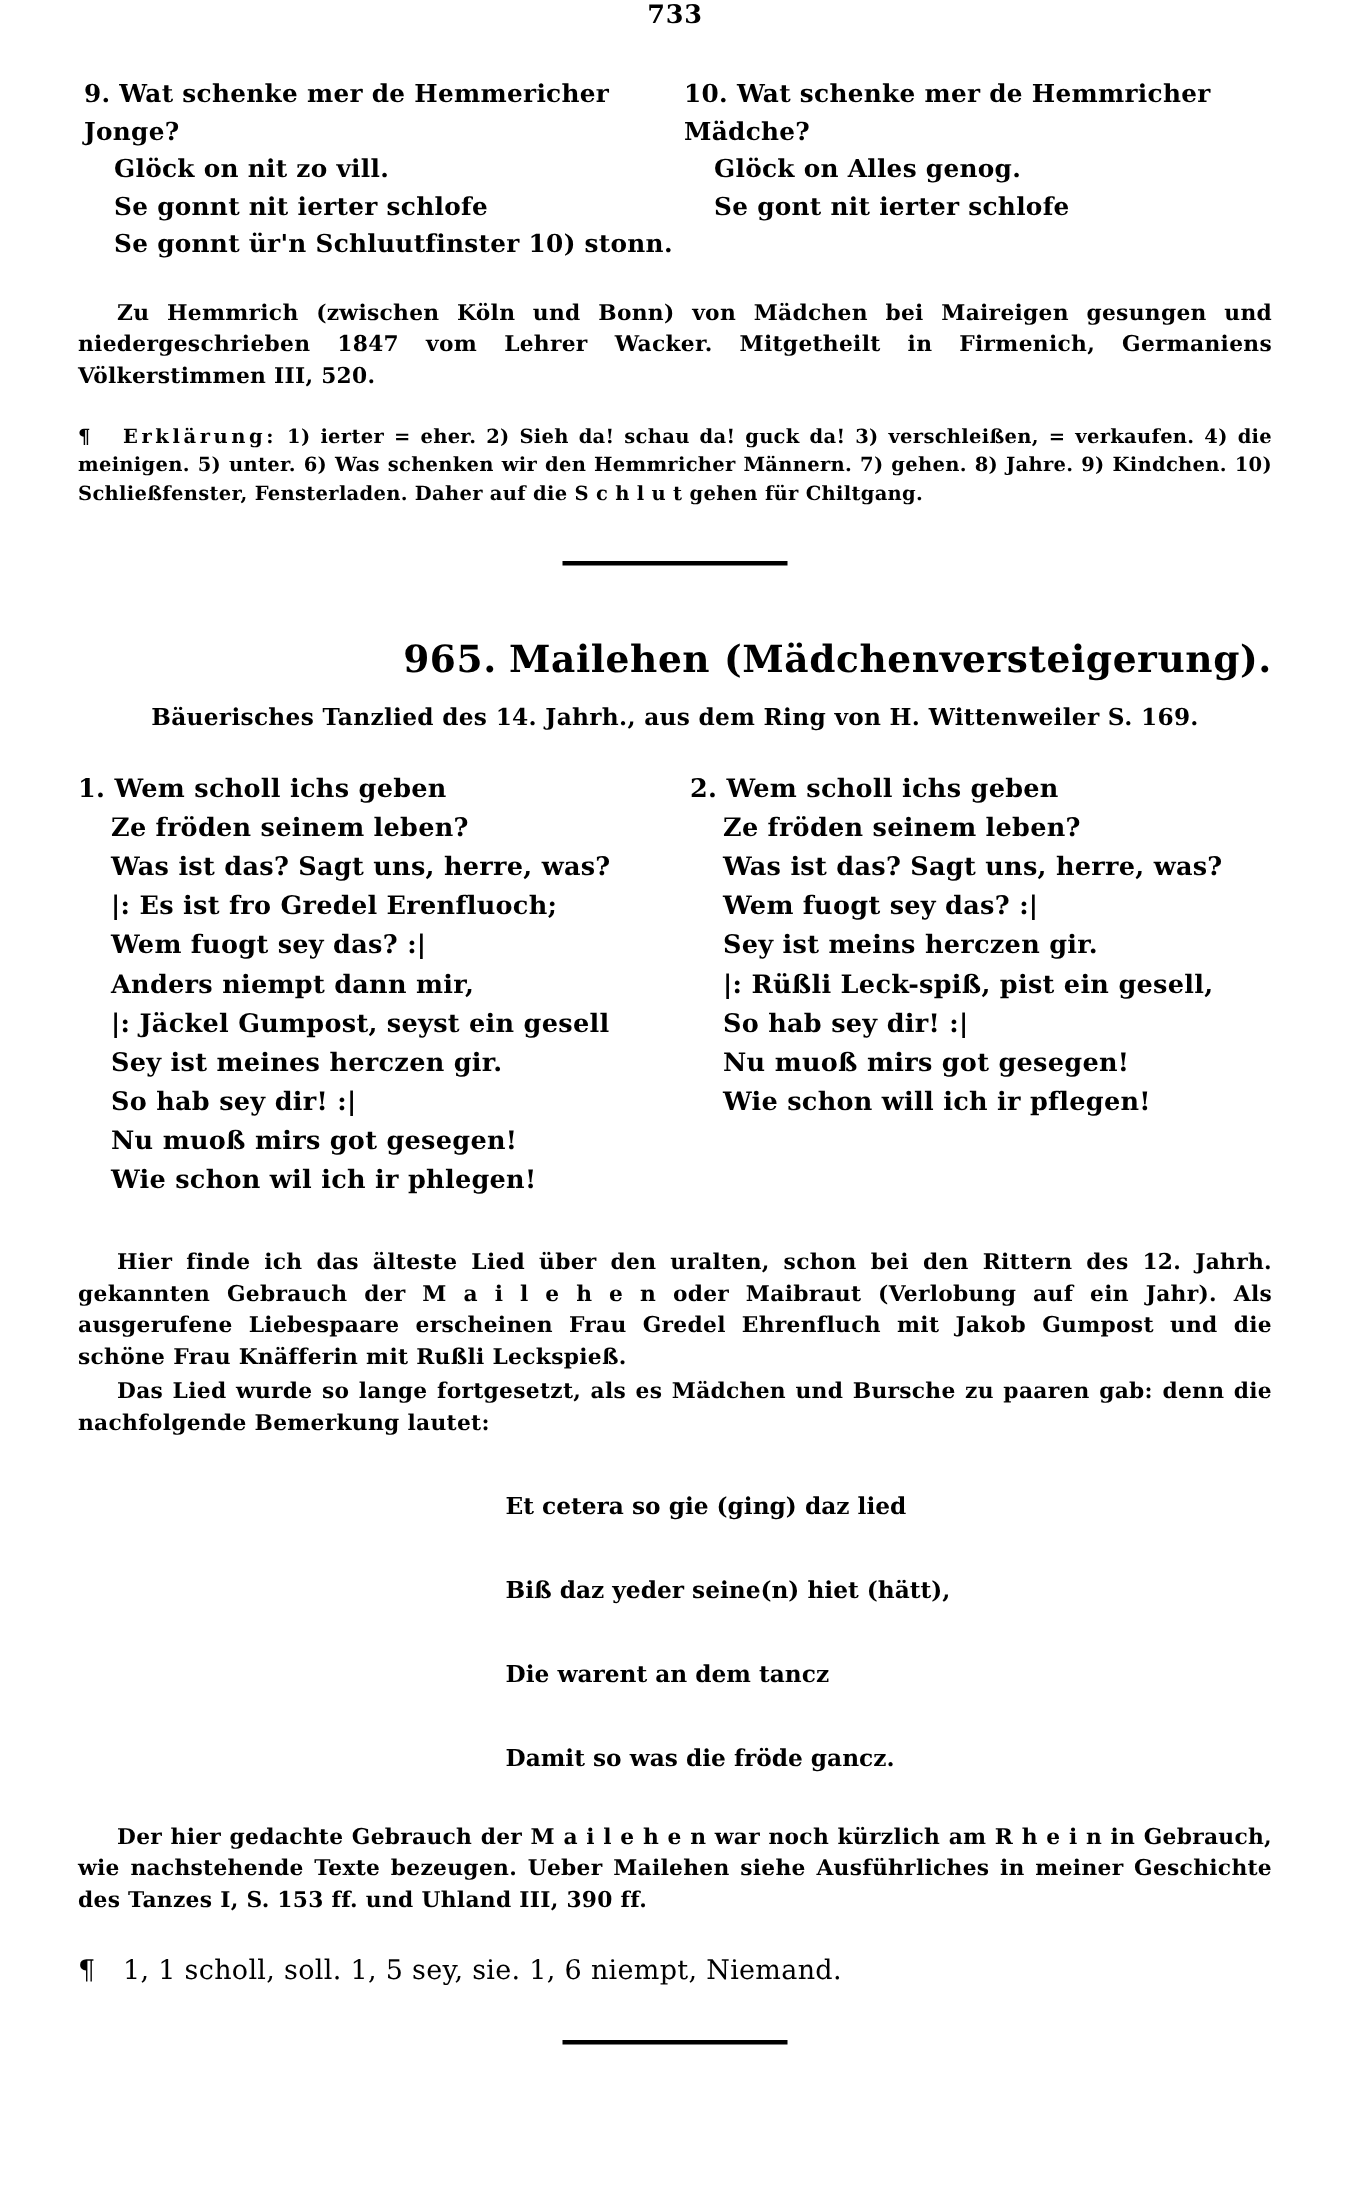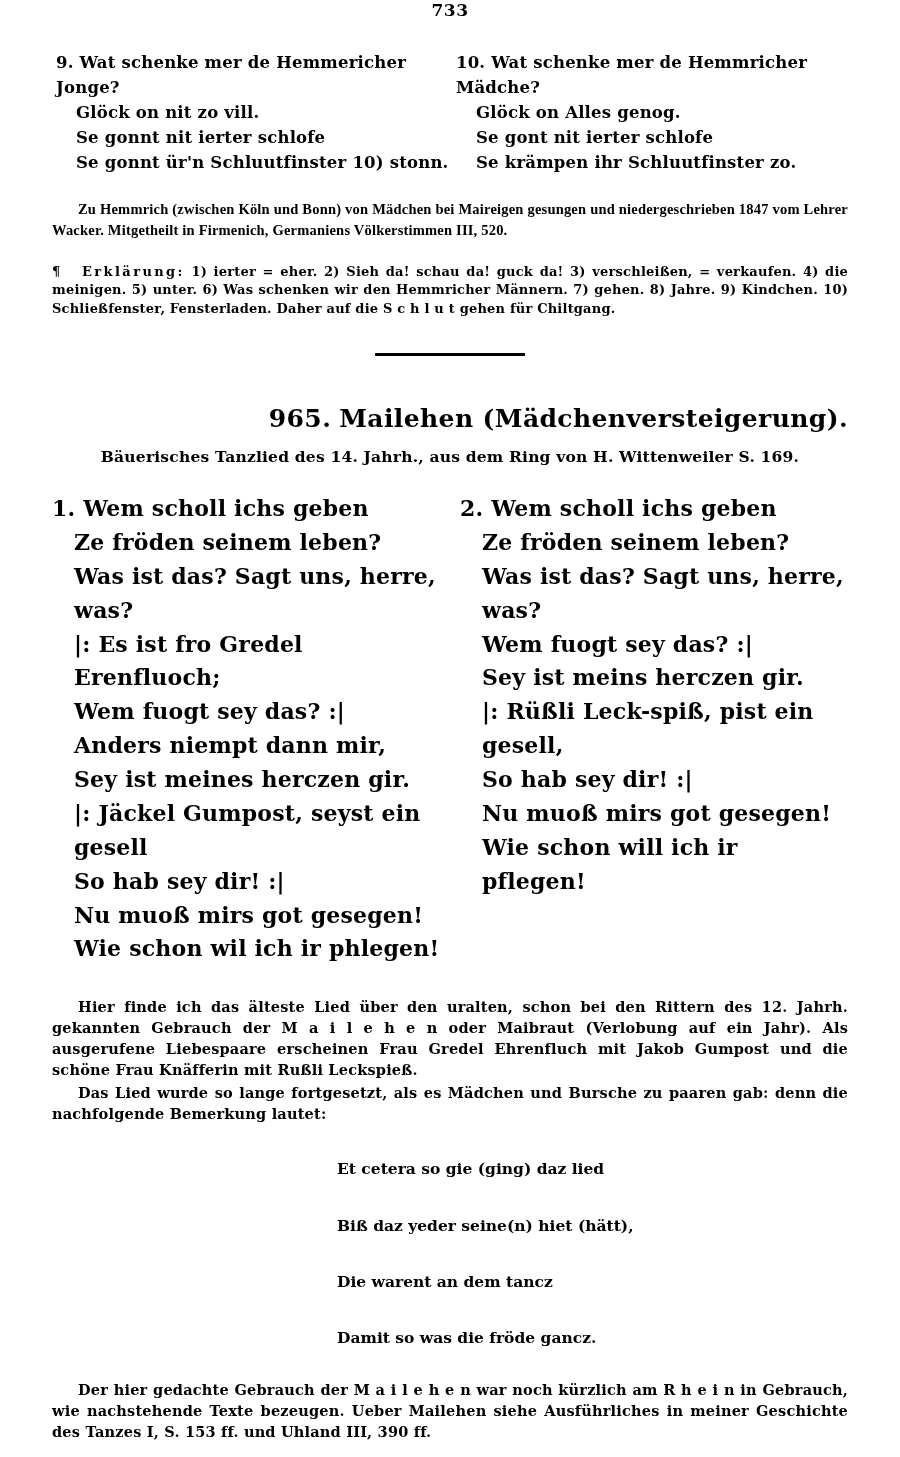--- a/index.html
+++ b/index.html
@@ -55,21 +55,20 @@
   }
   .verse-line.indent {
     padding-left: 20px;
   }
   .note-para {
     margin-top: 24px;
     font-size: 14.5px;
     line-height: 1.42;
     text-align: justify;
     font-weight: bold;
-    font-family: Liberation Serif, serif;
   }
   .note-para .ind { display: inline-block; width: 26px; }
   .note-para.tight { margin-top: 6px; }
   .expl {
     margin-top: 22px;
     font-size: 13px;
     line-height: 1.45;
     text-align: justify;
     font-weight: bold;
   }
@@ -98,21 +97,21 @@
   .stanza-wrap {
     display: flex;
     margin-top: 26px;
   }
   .stanza {
     width: 50%;
     box-sizing: border-box;
   }
   .stanza.left { padding-left: 0px; }
   .stanza.right { padding-left: 10px; }
-  .stanza .verse-line { font-size: 22px; line-height: 1.54; }
+  .stanza .verse-line { font-size: 17px; line-height: 1.54; }
   .stanza .verse-line.ind1 { padding-left: 22px; }
   .commentary {
     margin-top: 30px;
     font-size: 14.5px;
     line-height: 1.45;
     text-align: justify;
     font-weight: bold;
   }
   .commentary p { margin: 0; }
   .commentary p + p { margin-top: 2px; }
@@ -150,21 +149,20 @@
       <div class="song-col left">
         <div class="verse-line fraktur">9. Wat schenke mer de Hemmericher Jonge?</div>
         <div class="verse-line fraktur indent">Glöck on nit zo vill.</div>
         <div class="verse-line fraktur indent">Se gonnt nit ierter schlofe</div>
         <div class="verse-line fraktur indent">Se gonnt ür'n Schluutfinster 10) stonn.</div>
       </div>
       <div class="song-col right">
         <div class="verse-line fraktur">10. Wat schenke mer de Hemmricher Mädche?</div>
         <div class="verse-line fraktur indent">Glöck on Alles genog.</div>
         <div class="verse-line fraktur indent">Se gont nit ierter schlofe</div>
-        <div class="verse-line fraktur indent">Se krämpen ihr Schluutfinster zo.</div>
       </div>
     </div>
 
     <div class="note-para fraktur"><span class="ind"></span><span>Zu Hemmrich (zwischen Köln und Bonn) von Mädchen bei Maireigen gesungen und niedergeschrieben 1847 vom Lehrer Wacker. Mitgetheilt in Firmenich, Germaniens Völkerstimmen III, 520.</span></div>
 
 
     <div class="expl fraktur"><span class="pilcrow">¶</span><span class="spaced">Erklärung:</span><span> 1) ierter = eher.    2) Sieh da! schau da! guck da!    3) verschleißen, = verkaufen.   4) die meinigen.    5) unter.    6) Was schenken wir den Hemmricher Männern.   7) gehen.   8) Jahre.    9) Kindchen.   10) Schließfenster, Fensterladen.   Daher auf die S c h l u t gehen für Chiltgang.</span></div>
 
     <div class="rule"></div>
 
@@ -173,22 +171,22 @@
     <div class="song-subtitle fraktur">Bäuerisches Tanzlied des 14. Jahrh., aus dem Ring von H. Wittenweiler S. 169.</div>
 
     <div class="stanza-wrap">
       <div class="stanza left">
         <div class="verse-line fraktur">1. Wem scholl ichs geben</div>
         <div class="verse-line fraktur ind1">Ze fröden seinem leben?</div>
         <div class="verse-line fraktur ind1">Was ist das? Sagt uns, herre, was?</div>
         <div class="verse-line fraktur ind1">|: Es ist fro Gredel Erenfluoch;</div>
         <div class="verse-line fraktur ind1">Wem fuogt sey das? :|</div>
         <div class="verse-line fraktur ind1">Anders niempt dann mir,</div>
+        <div class="verse-line fraktur ind1">|: Jäckel Gumpost, seyst ein gesell</div>
         <div class="verse-line fraktur ind1">Sey ist meines herczen gir.</div>
-        <div class="verse-line fraktur ind1">|: Jäckel Gumpost, seyst ein gesell</div>
         <div class="verse-line fraktur ind1">So hab sey dir! :|</div>
         <div class="verse-line fraktur ind1">Nu muoß mirs got gesegen!</div>
         <div class="verse-line fraktur ind1">Wie schon wil ich ir phlegen!</div>
       </div>
       <div class="stanza right">
         <div class="verse-line fraktur">2. Wem scholl ichs geben</div>
         <div class="verse-line fraktur ind1">Ze fröden seinem leben?</div>
         <div class="verse-line fraktur ind1">Was ist das? Sagt uns, herre, was?</div>
         <div class="verse-line fraktur ind1">Wem fuogt sey das? :|</div>
         <div class="verse-line fraktur ind1">Sey ist meins herczen gir.</div>

